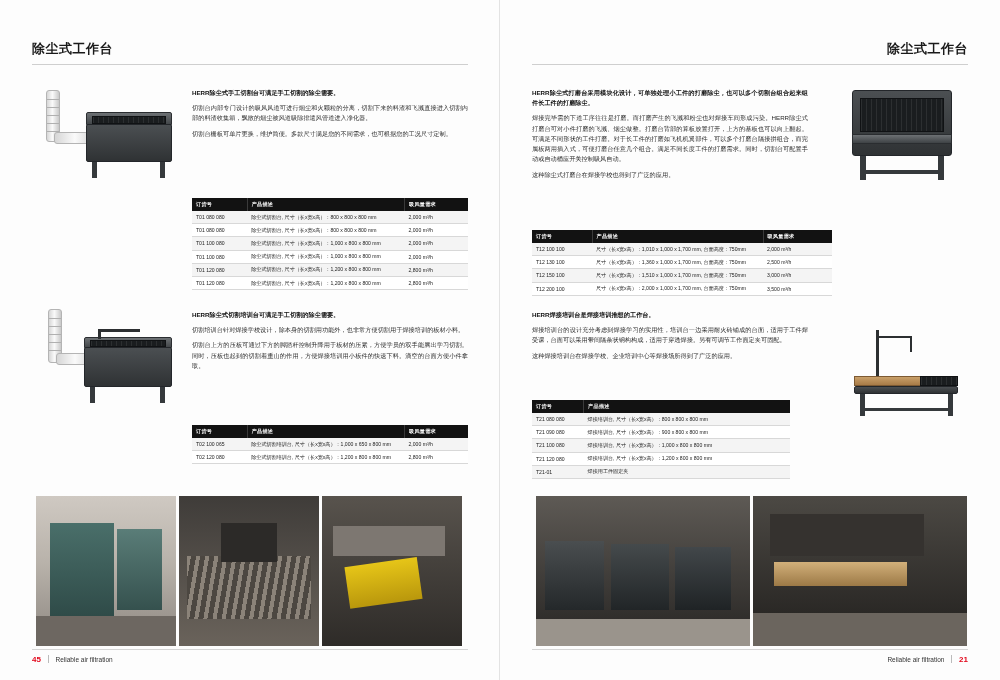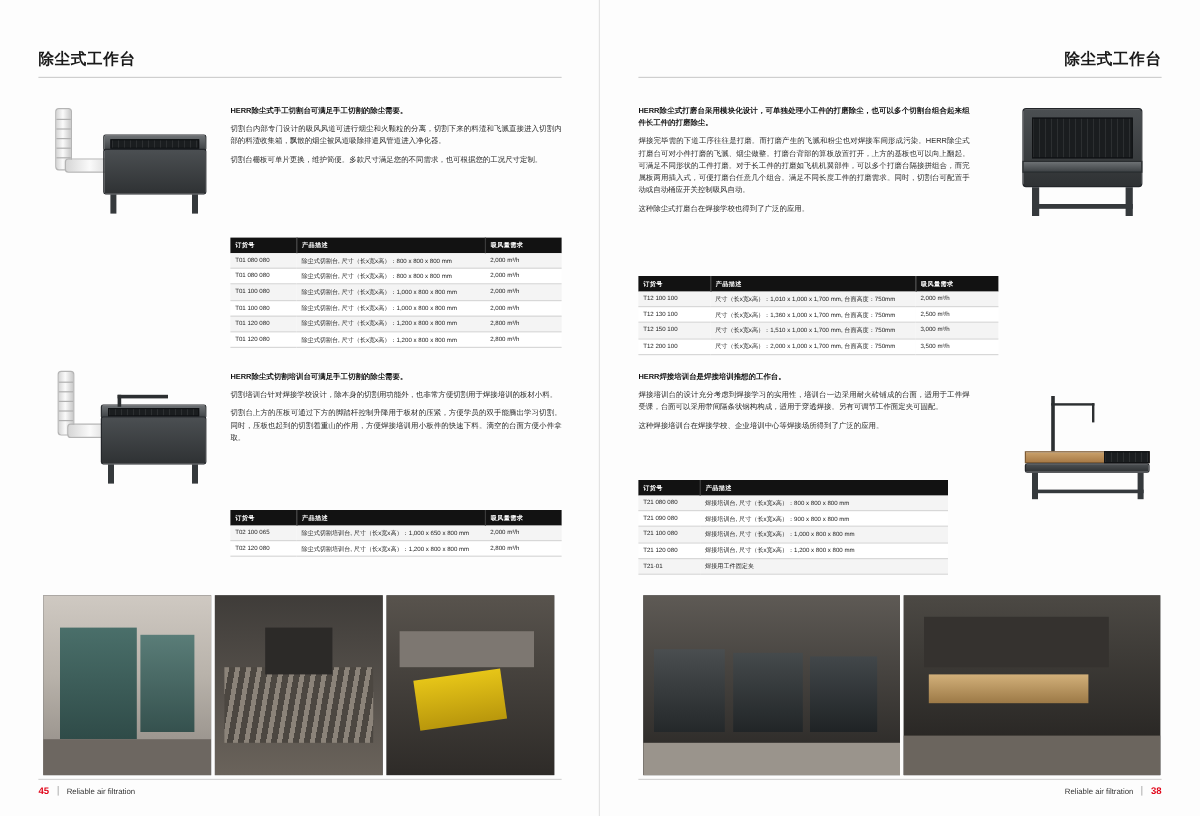--- a/index.html
+++ b/index.html
@@ -383,17 +383,17 @@
         <div style="position:absolute; left:10%; top:44%; width:62%; height:16%; background:linear-gradient(180deg,#d2b07a,#9c7946);"></div>
         <div style="position:absolute; left:8%; top:12%; width:72%; height:28%; background:#35322f;"></div>
         <div style="position:absolute; left:0; bottom:0; width:100%; height:22%; background:#6b655e;"></div>
       </div>
     </div>
 
     <div class="foot-rule" style="left:32px; width:436px;"></div>
     <div class="footer footer-right">
       <span>Reliable air filtration</span>
       <span class="bar"></span>
-      <span class="num">38</span>
+      <span class="num">21</span>
     </div>
   </div>
 
 </div>
 
 </body></html>

